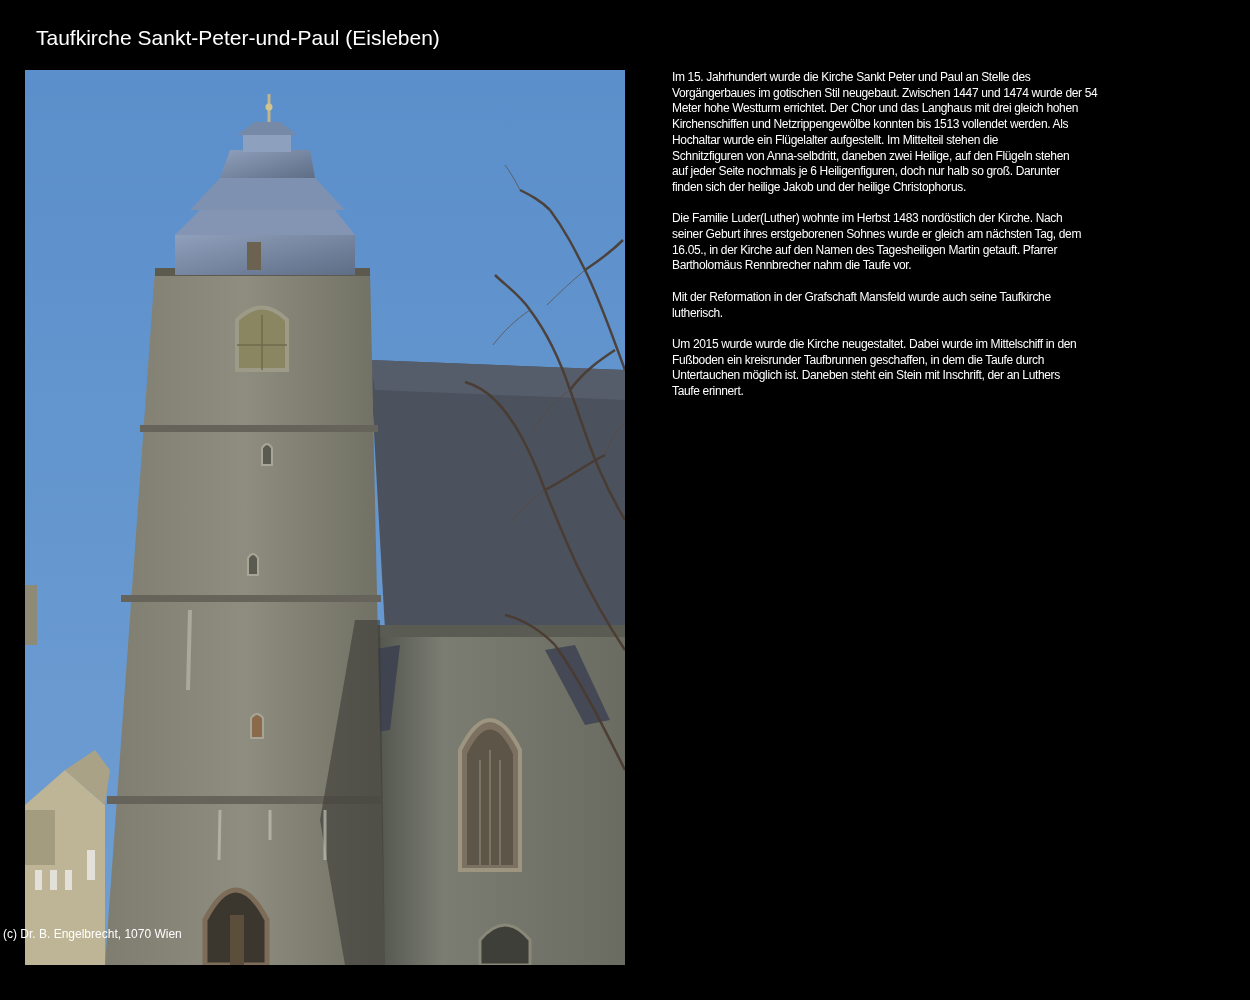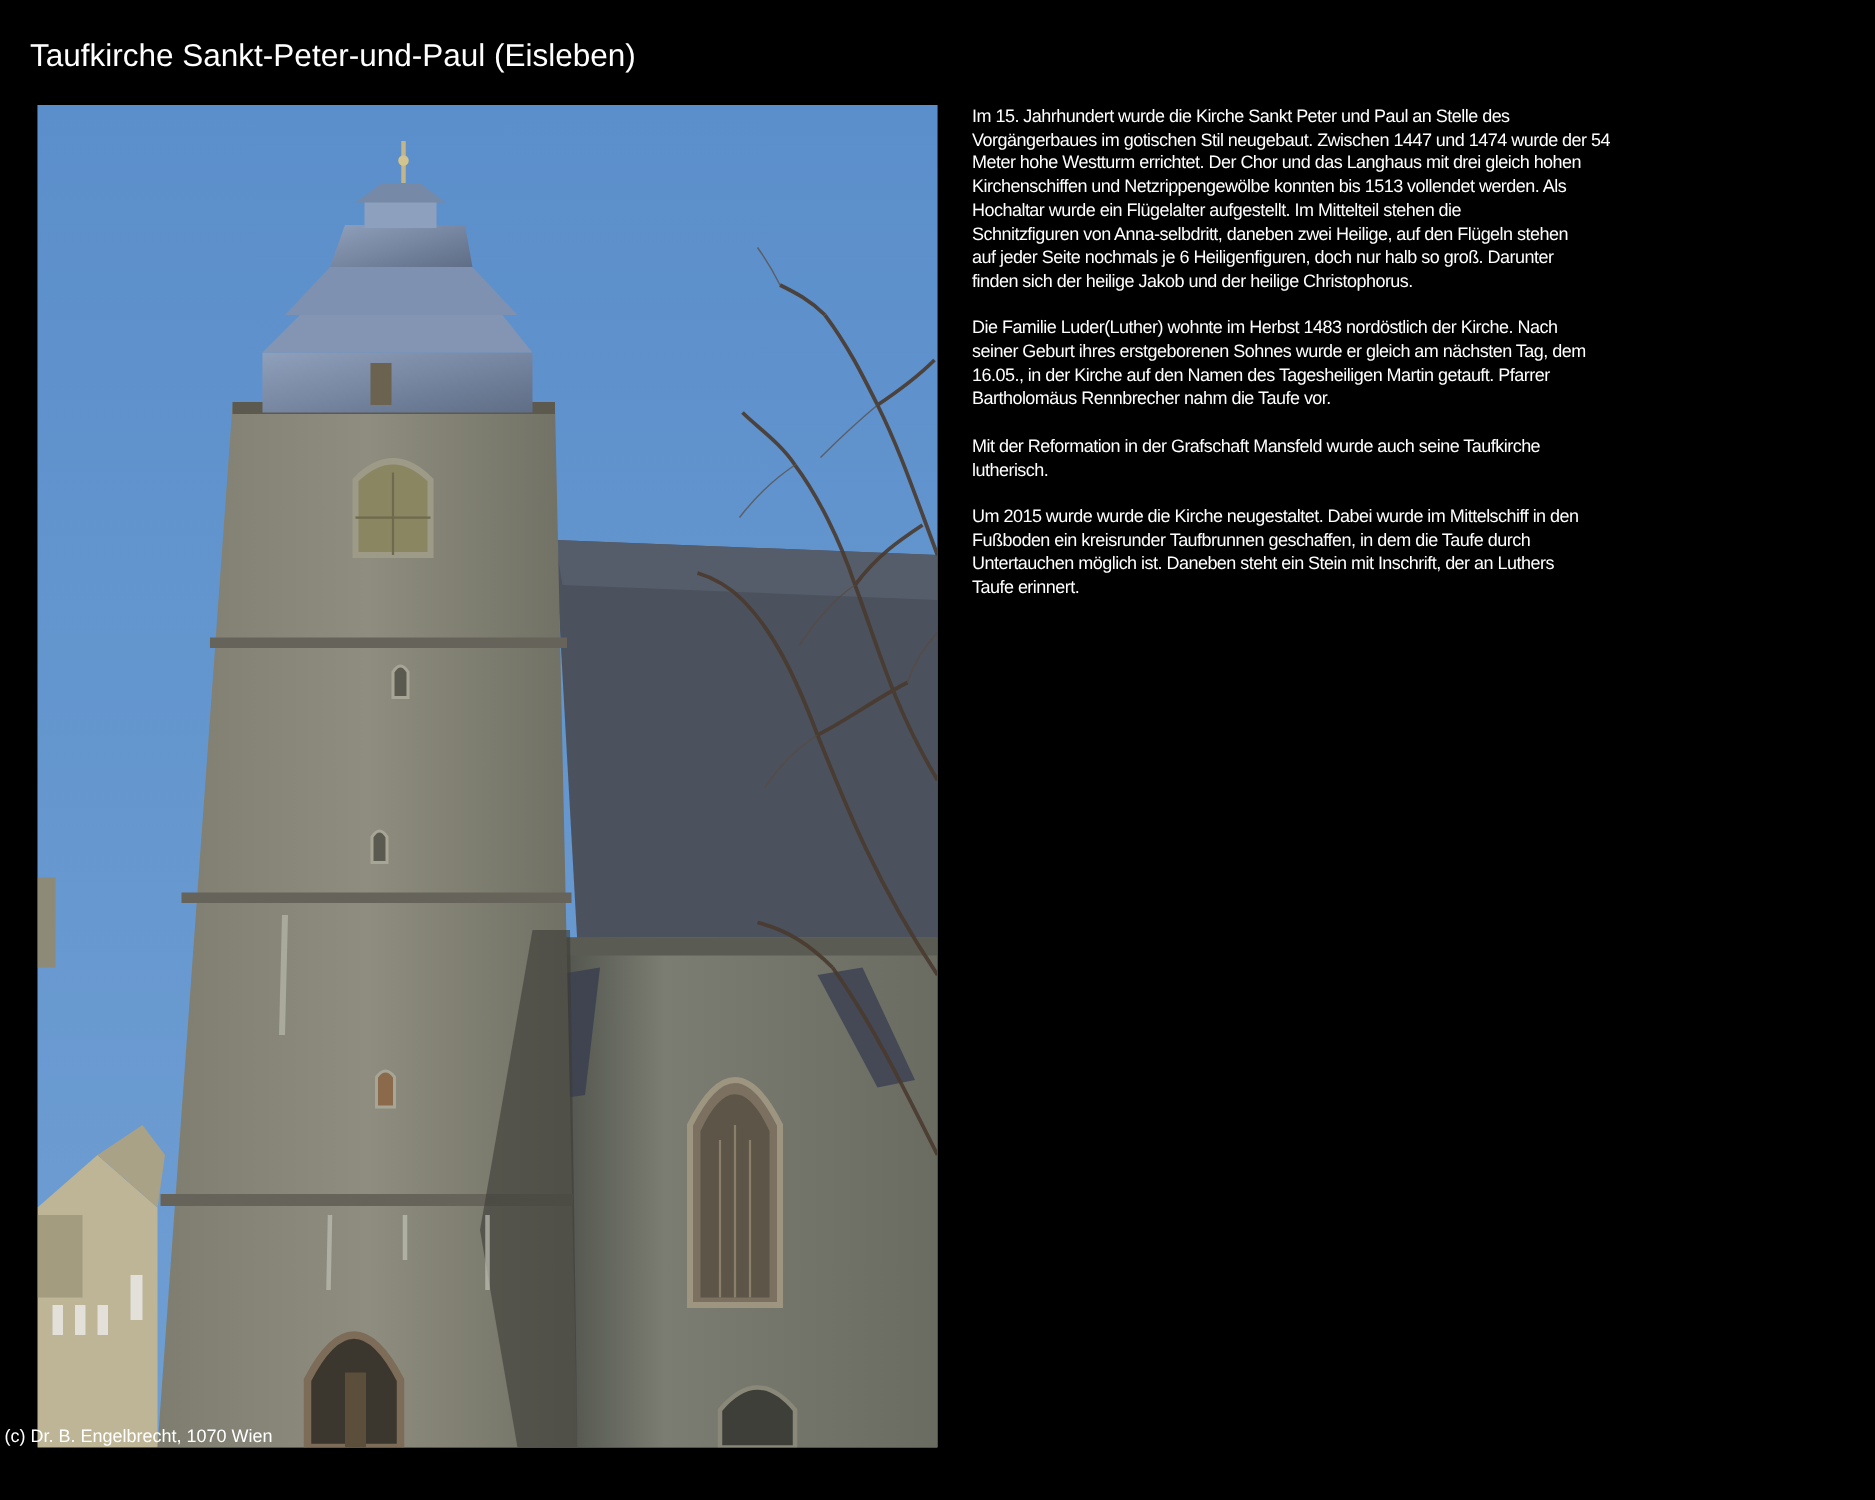--- a/index.html
+++ b/index.html
@@ -10,21 +10,21 @@
     body {
       width: 1250px;
       height: 1000px;
       position: relative;
       overflow: hidden;
       color: #ffffff;
       font-family: "Liberation Sans", sans-serif;
     }
     .page-title {
       position: absolute;
-      left: 20px;
+      left: 36px;
       top: 25px;
       font-size: 21px;
       line-height: 26px;
       color: #ffffff;
       white-space: nowrap;
     }
     .photo {
       position: absolute;
       left: 25px;
       top: 70px;
@@ -33,36 +33,36 @@
       overflow: hidden;
       background: #5a8cc8;
     }
     .photo svg {
       display: block;
       width: 600px;
       height: 895px;
     }
     .description {
       position: absolute;
-      left: 648px;
+      left: 672px;
       top: 70px;
       width: 470px;
       font-size: 12px;
       line-height: 15.7px;
       letter-spacing: -0.35px;
       color: #ffffff;
     }
     .description p {
       margin: 0 0 15.7px 0;
       white-space: pre-line;
     }
     .footer {
       position: absolute;
       left: 3px;
-      top: 950px;
+      top: 927px;
       font-size: 12px;
       line-height: 15px;
       color: #ffffff;
       white-space: nowrap;
     }
   </style>
 </head>
 <body>
 
 <div class="page-title">Taufkirche Sankt-Peter-und-Paul (Eisleben)</div>

